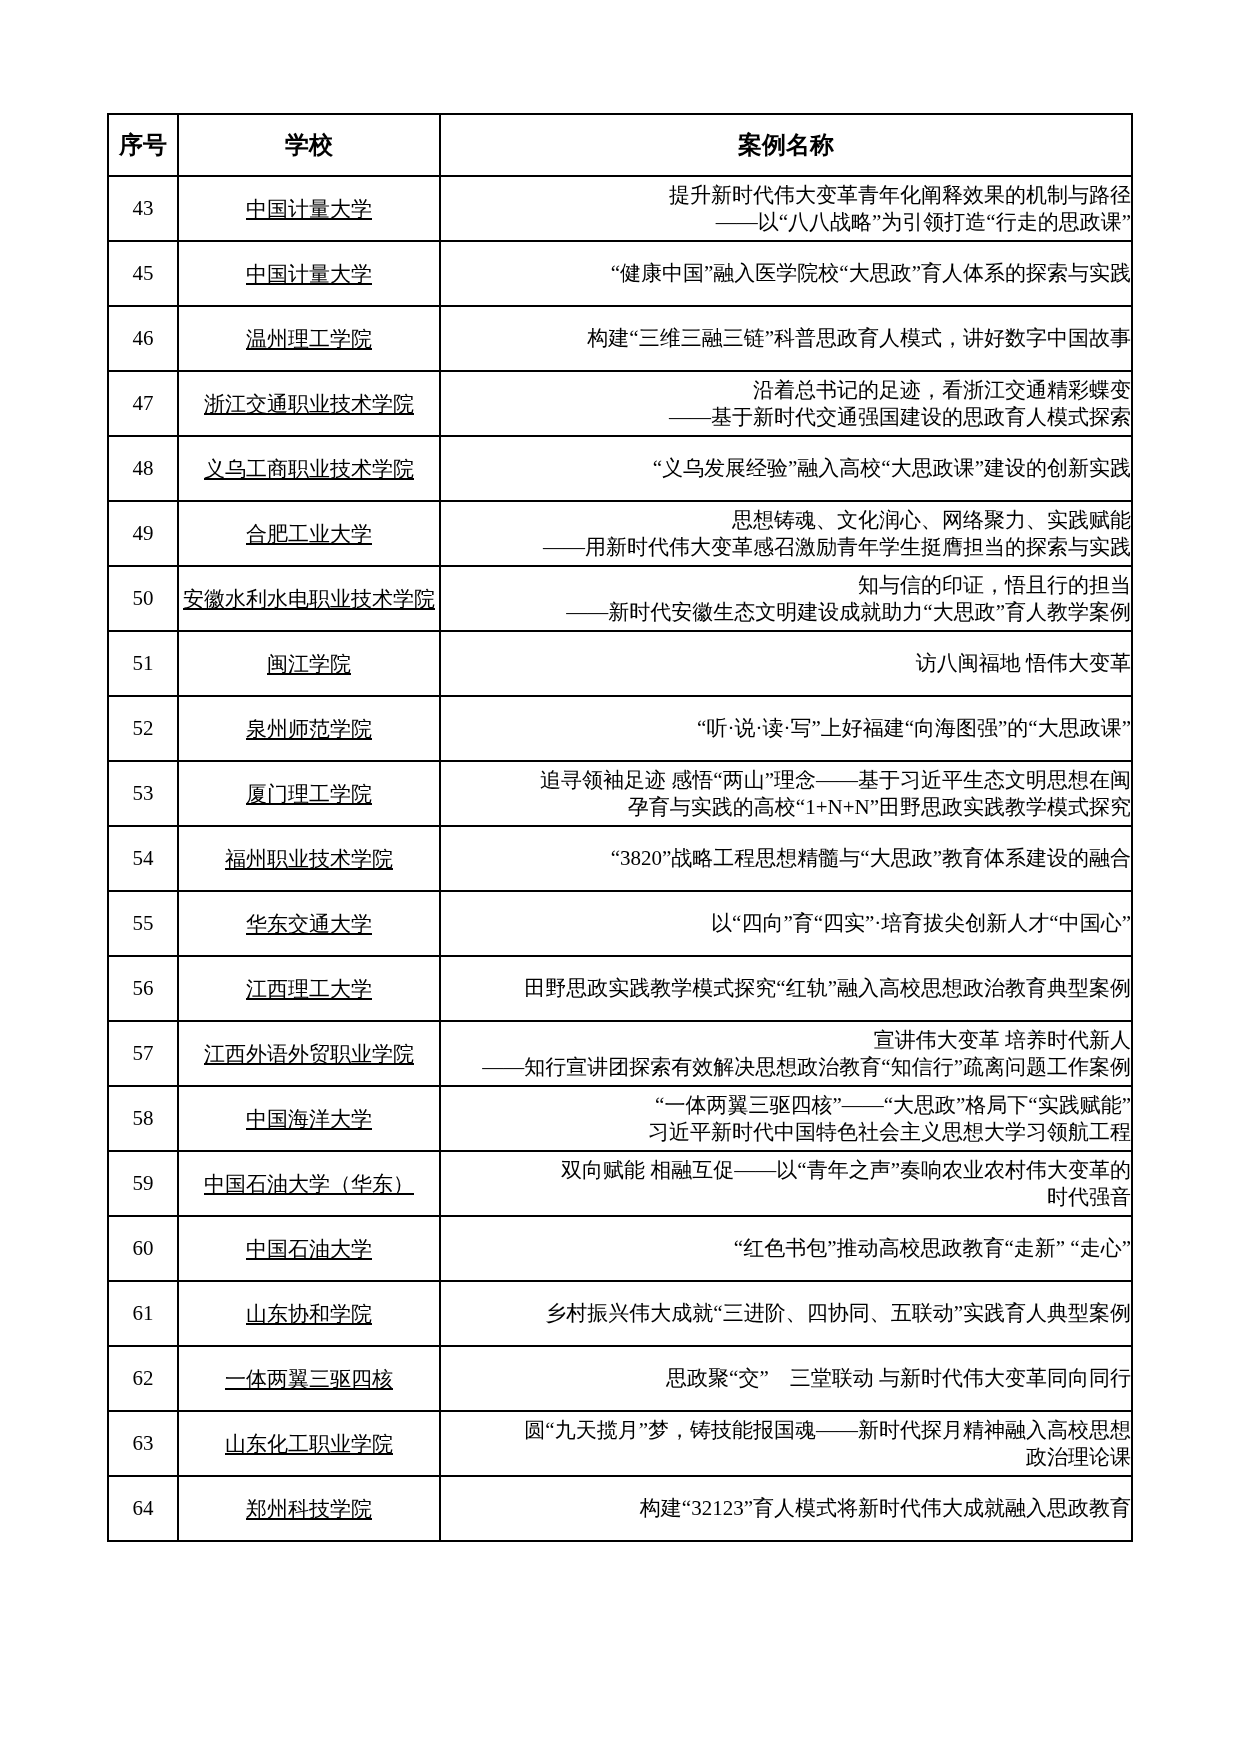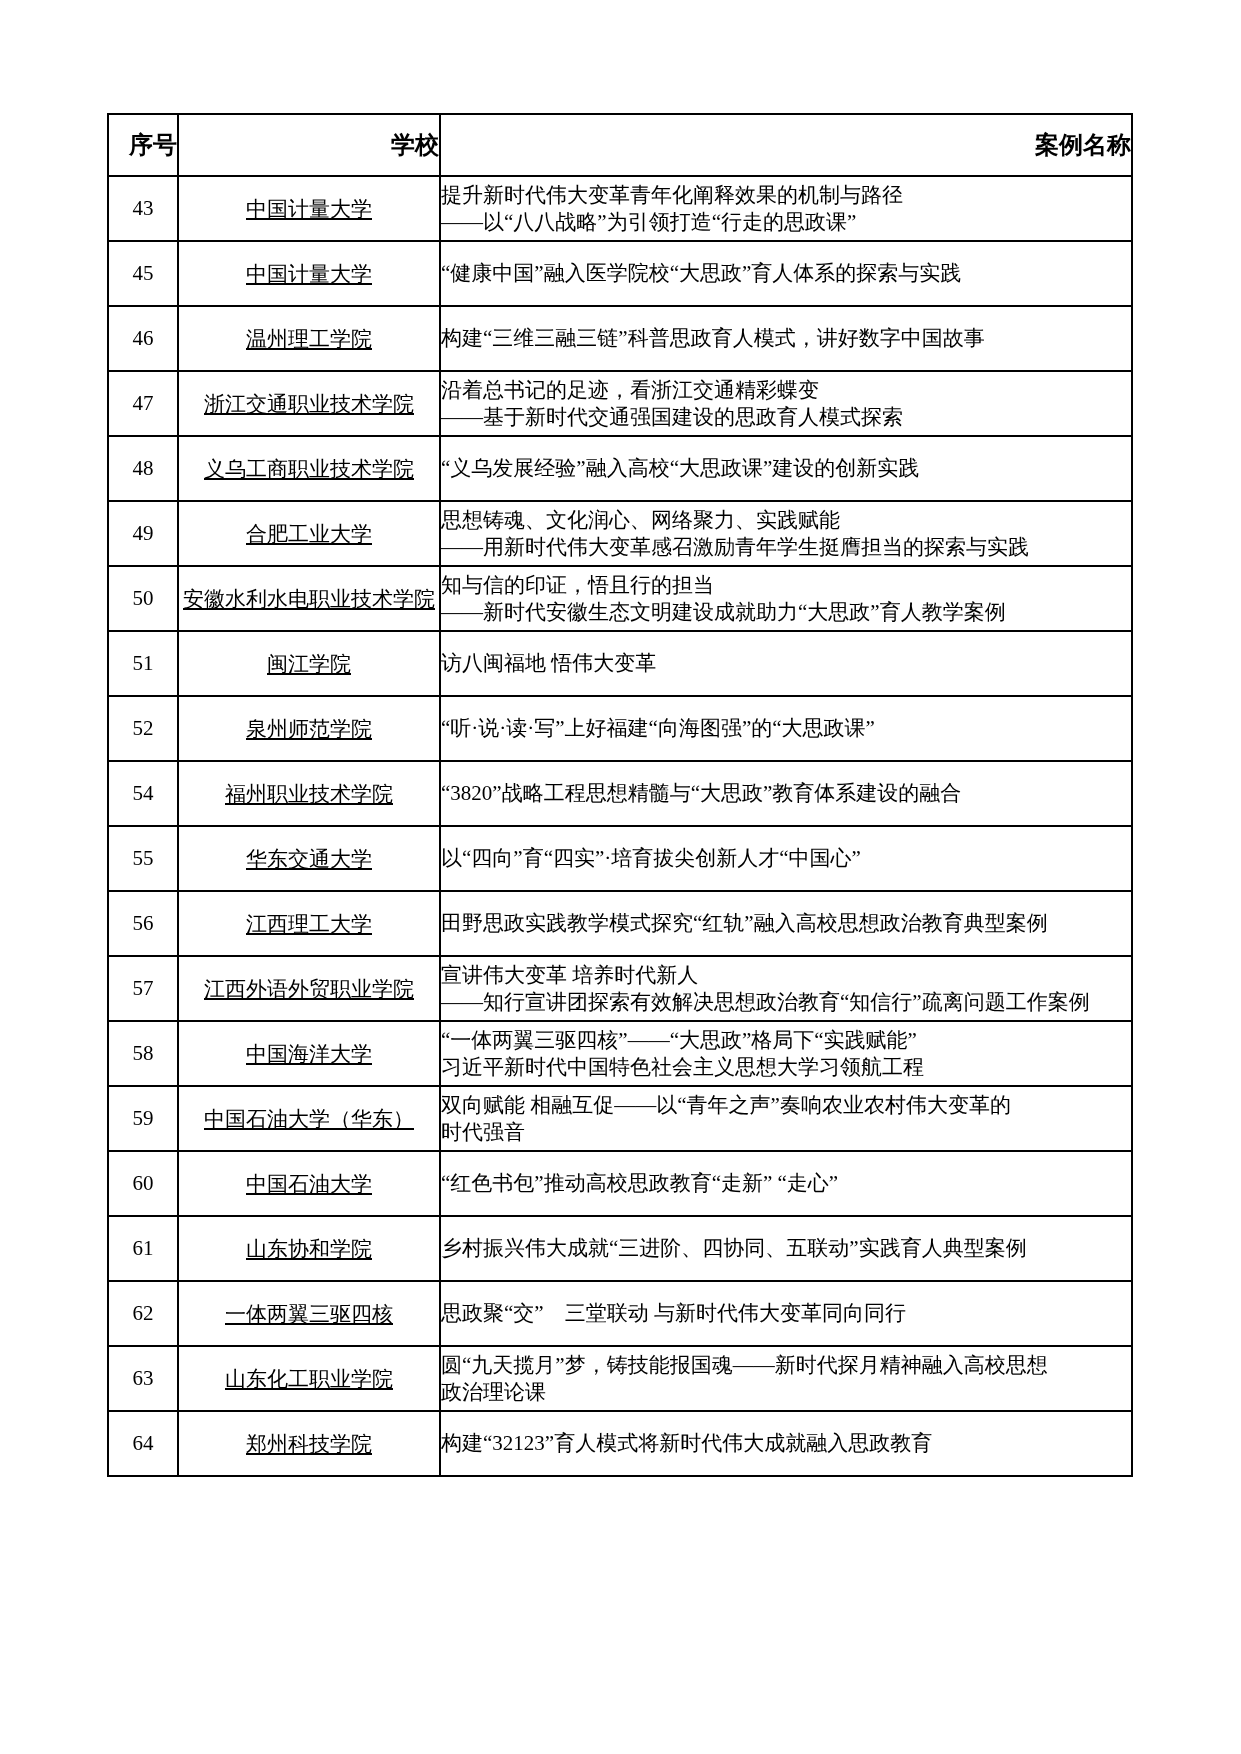--- a/index.html
+++ b/index.html
@@ -29,35 +29,35 @@
     text-align: center;
     vertical-align: middle;
     padding: 0;
     overflow: visible;
   }
   table.cases thead th {
     height: 60px;
     font-family: "Liberation Sans", "DejaVu Sans", sans-serif;
     font-weight: bold;
     font-size: 24px;
-    text-align: right;
   }
   table.cases tbody td {
     height: 63px;
     font-family: "Liberation Serif", "DejaVu Serif", serif;
     font-size: 21px;
   }
   .col-no    { width: 70px; }
   .col-school{ width: 262px; }
   .col-case  { width: 692px; }
   td.cell-school { white-space: nowrap; text-decoration: underline; }
   .case-line {
     line-height: 27px;
     white-space: nowrap;
-    text-align: left;
+    text-align: right;
+    margin-left: 34px;
   }
 </style>
 </head>
 <body>
 
 <div class="page">
   <table class="cases">
     <colgroup>
       <col class="col-no">
       <col class="col-school">
@@ -132,20 +132,28 @@
           </td>
   </tr>
         <tr>
     <td class="cell-no">52</td>
     <td class="cell-school">泉州师范学院</td>
     <td class="cell-case">
             <div class="case-line">“听·说·读·写”上好福建“向海图强”的“大思政课”</div>
           </td>
   </tr>
         <tr>
+    <td class="cell-no">53</td>
+    <td class="cell-school">厦门理工学院</td>
+    <td class="cell-case">
+            <div class="case-line">追寻领袖足迹 感悟“两山”理念——基于习近平生态文明思想在闽</div>
+            <div class="case-line">孕育与实践的高校“1+N+N”田野思政实践教学模式探究</div>
+          </td>
+  </tr>
+        <tr>
     <td class="cell-no">54</td>
     <td class="cell-school">福州职业技术学院</td>
     <td class="cell-case">
             <div class="case-line">“3820”战略工程思想精髓与“大思政”教育体系建设的融合</div>
           </td>
   </tr>
         <tr>
     <td class="cell-no">55</td>
     <td class="cell-school">华东交通大学</td>
     <td class="cell-case">

